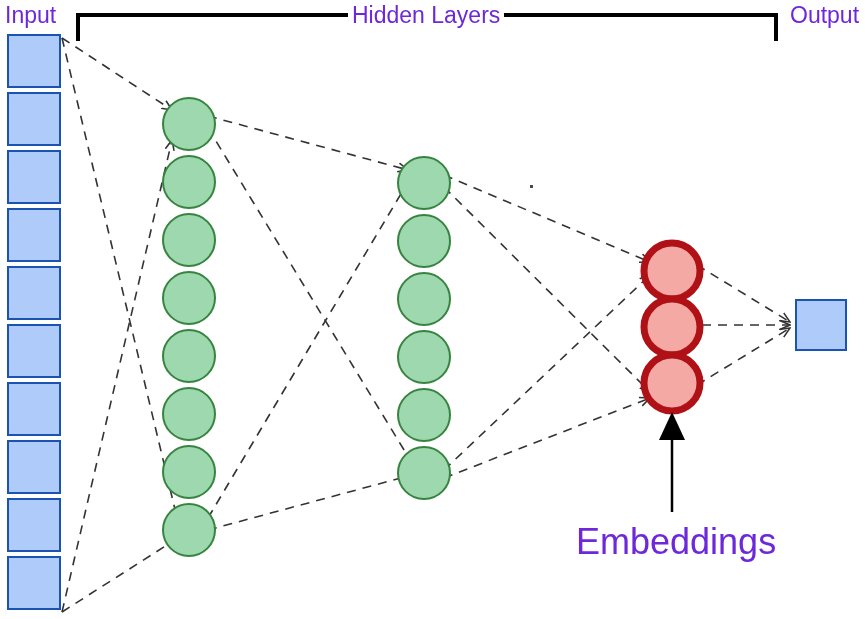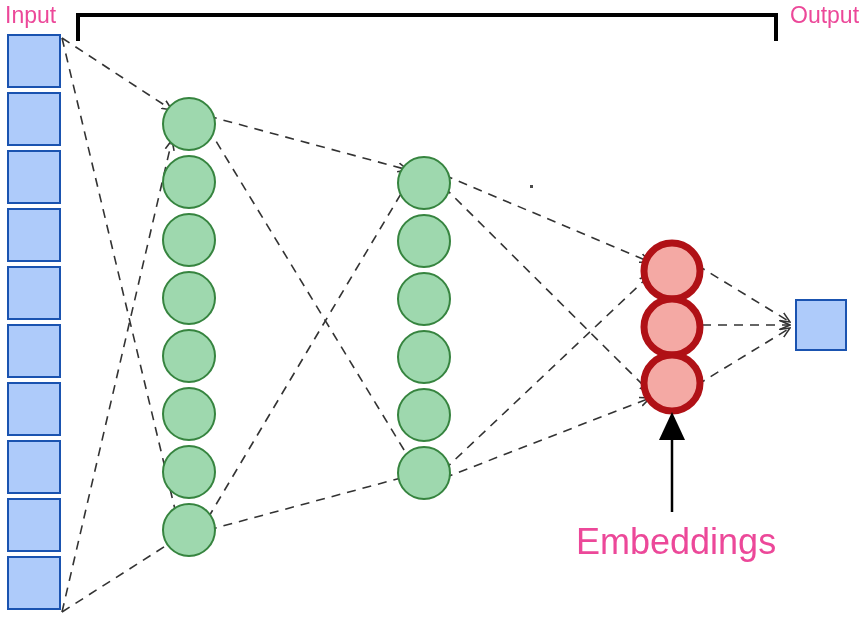--- a/index.html
+++ b/index.html
@@ -21,21 +21,21 @@
   }
   #svg-layer {
     position: absolute;
     top: 0;
     left: 0;
     width: 865px;
     height: 619px;
   }
   .label-text {
     position: absolute;
-    color: #ec4899;
+    color: #6d28d9;
     white-space: nowrap;
     font-weight: 400;
   }
   #label-input {
     left: 5px;
     top: 2px;
     font-size: 23px;
   }
   #label-hidden {
     left: 348px;
@@ -124,18 +124,19 @@
         <line x1="672" y1="512" x2="672" y2="436" stroke="#000000" stroke-width="2.5"></line>
         <path d="M 672 412 L 659 440 L 685 440 Z" fill="#000000"></path>
       </g>
     <g id="artifact-group">
         <rect x="530" y="185" width="3" height="3" fill="#4a4a4a"></rect>
       </g>
   </svg>
 
   <div class="label-text" id="label-input">Input</div>
 
+  <div class="label-text" id="label-hidden">Hidden Layers</div>
 
   <div class="label-text" id="label-output">Output</div>
 
   <div class="label-text" id="label-embeddings">Embeddings</div>
 
 </div>
 
 </body></html>

